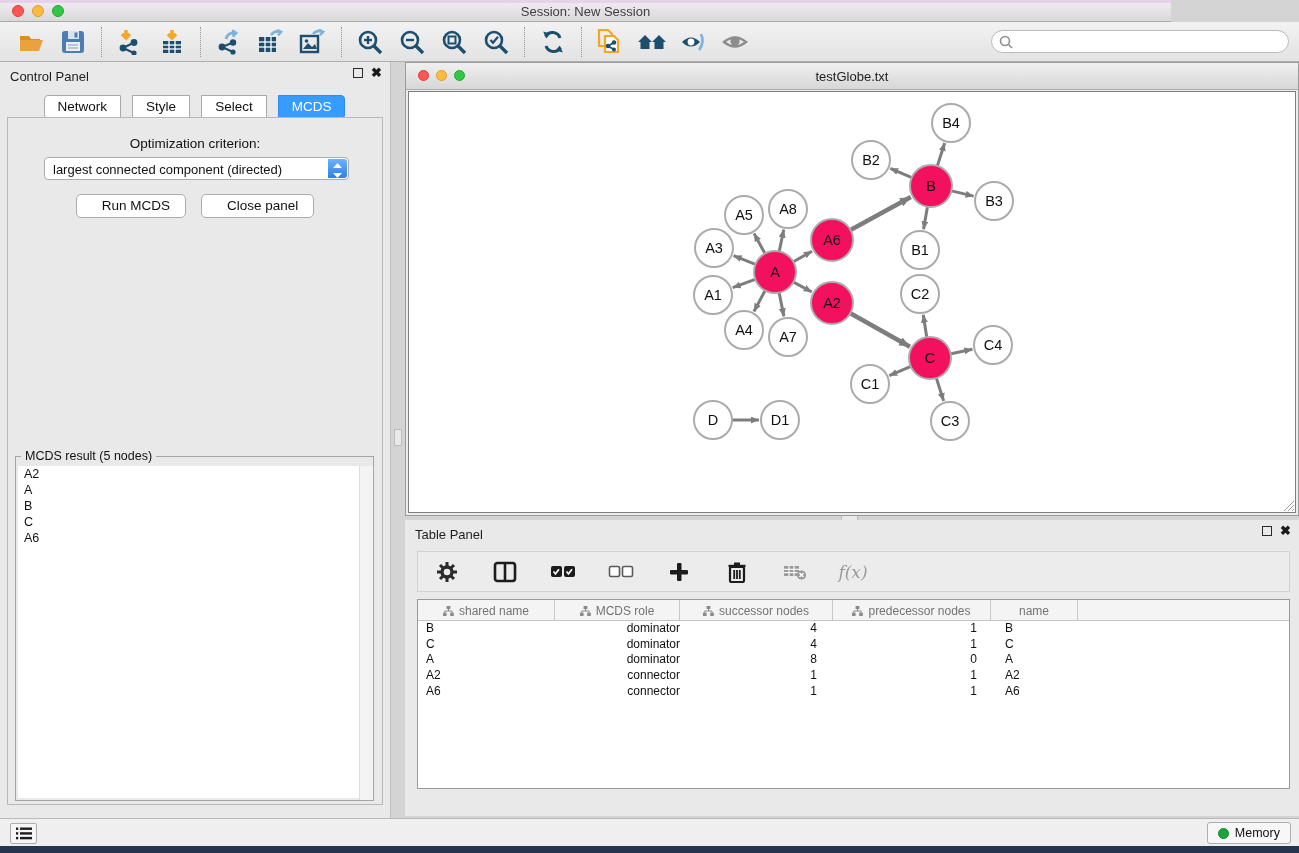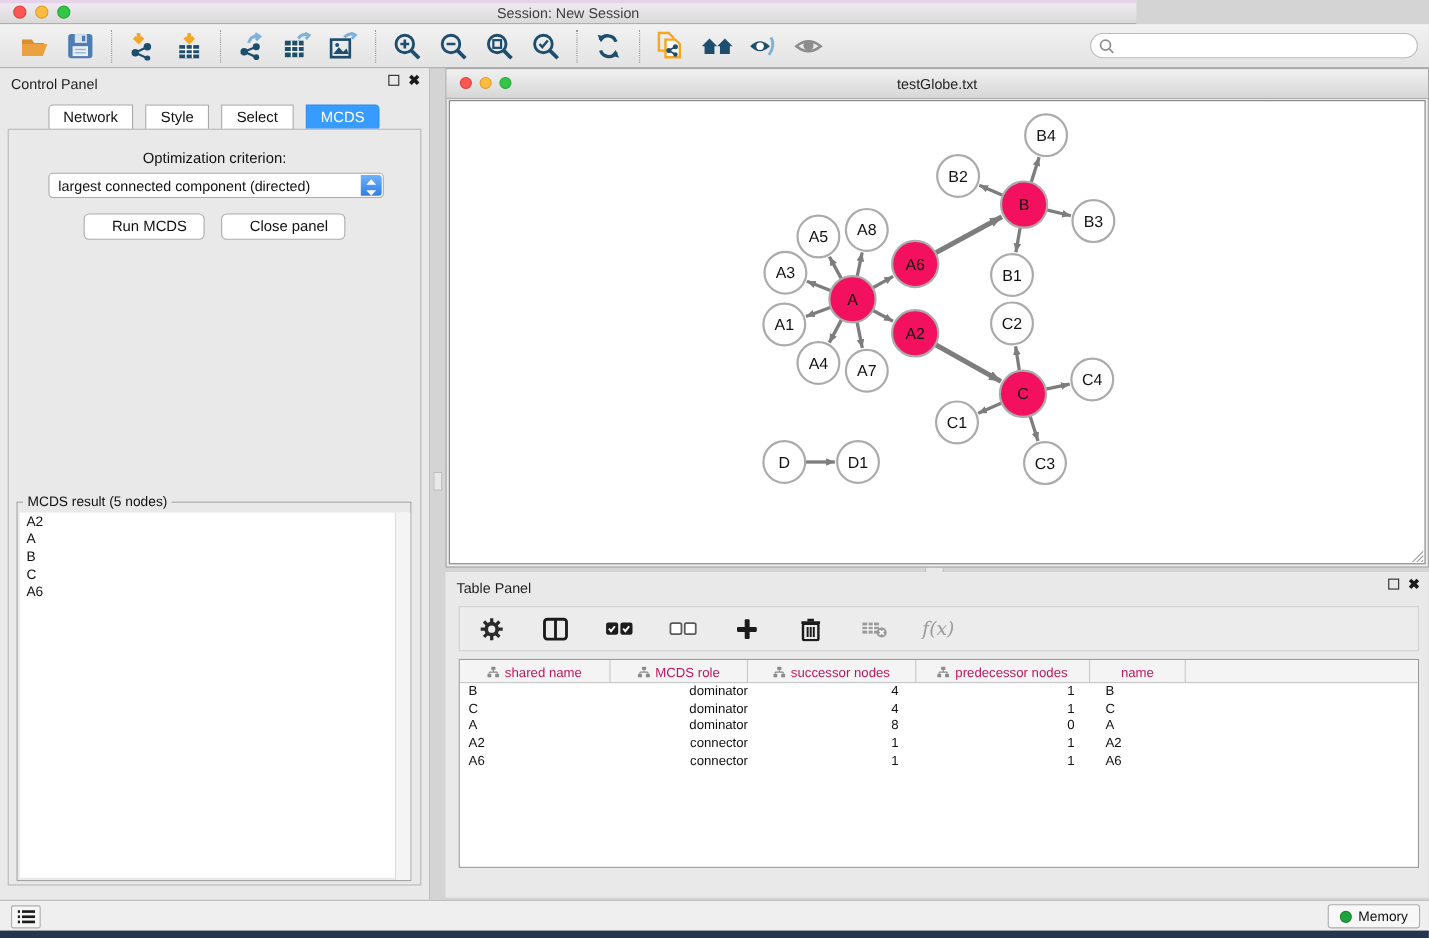--- a/index.html
+++ b/index.html
@@ -1,20 +1,20 @@
 <!DOCTYPE html>
 <html><head>
 <meta charset="utf-8">
 <style>
   * { box-sizing: border-box; margin: 0; padding: 0; }
   html,body { width:1299px; height:853px; overflow:hidden; }
   body { font-family:"Liberation Sans", sans-serif; background:#D4D4D4; position:relative; color:#222; }
 
   
-  .titlebar { position:absolute; left:0; top:0; width:1033px; height:22px;
+  .titlebar { position:absolute; left:0; top:0; width:1171px; height:22px;
     background:linear-gradient(#F3EDF4,#D9D9D9); border-bottom:1px solid #ABABAB; }
   .titlebar::before { content:""; position:absolute; left:0; top:0; right:0; height:3px; background:#E6D3EA; }
   .tl { position:absolute; top:5px; width:12px; height:12px; border-radius:50%; }
   .tl.red { left:12px; background:#FC5753; border:1px solid #DF3E3A; }
   .tl.yel { left:32px; background:#FDBC40; border:1px solid #DE9C2E; }
   .tl.grn { left:52px; background:#33C748; border:1px solid #27A536; }
   .title-text { position:absolute; left:0; right:0; top:4px; text-align:center; font-size:13px; color:#3E3E3E; }
 
   
   .toolbar { position:absolute; left:0; top:22px; width:1299px; height:40px;
@@ -75,21 +75,21 @@
   .grip { position:absolute; right:1px; bottom:1px; width:13px; height:13px; }
 
   
   .table-panel { position:absolute; left:405px; top:520px; width:894px; height:296px; background:#E9E9E9; }
   .tp-toolbar { position:absolute; left:12px; right:9px; top:31px; height:41px; background:#ECECEC;
     border:1px solid #D2D2D2; display:flex; align-items:center; padding-left:10px; gap:20px; }
   .tpi { width:38px; height:34px; display:flex; align-items:center; justify-content:center; cursor:default; }
   .fx { font-family:"DejaVu Serif", serif; font-style:italic; font-size:17px; color:#9A9A9A; }
   .tp-table { position:absolute; left:12px; right:9px; top:79px; bottom:27px; background:#fff; border:1px solid #9A9A9A; overflow:hidden; }
   .thead { display:flex; height:21px; background:#F4F4F4; border-bottom:1px solid #C6C6C6; }
-  .th { display:flex; align-items:center; justify-content:center; gap:5px; font-size:12px; color:#be185d;
+  .th { display:flex; align-items:center; justify-content:center; gap:5px; font-size:12px; color:#737373;
     border-right:1px solid #C9C9C9; height:21px; }
   .trow { display:flex; height:15.7px; align-items:center; }
   .td { font-size:12px; color:#111; height:15.7px; line-height:15.7px; white-space:nowrap; }
   .c0 { width:137px; } .c1 { width:125px; } .c2 { width:153px; } .c3 { width:158px; } .c4 { width:87px; }
   .td.c0 { padding-left:8px; } .td.c1 { padding-left:10px;text-align:right; }
   .td.c2 { text-align:right; padding-right:16px; } .td.c3 { text-align:right; padding-right:14px; }
   .td.c4 { padding-left:14px; }
   .tp-tabs { position:absolute; left:0; right:0; top:269px; display:flex; justify-content:center; }
   .tp-tabs .seg-tab { font-size:12.5px; padding:3px 12px 4px 12px; }
   .tp-tabs .seg-tab.active { background:#3B99FC; border-color:#3B99FC; }

